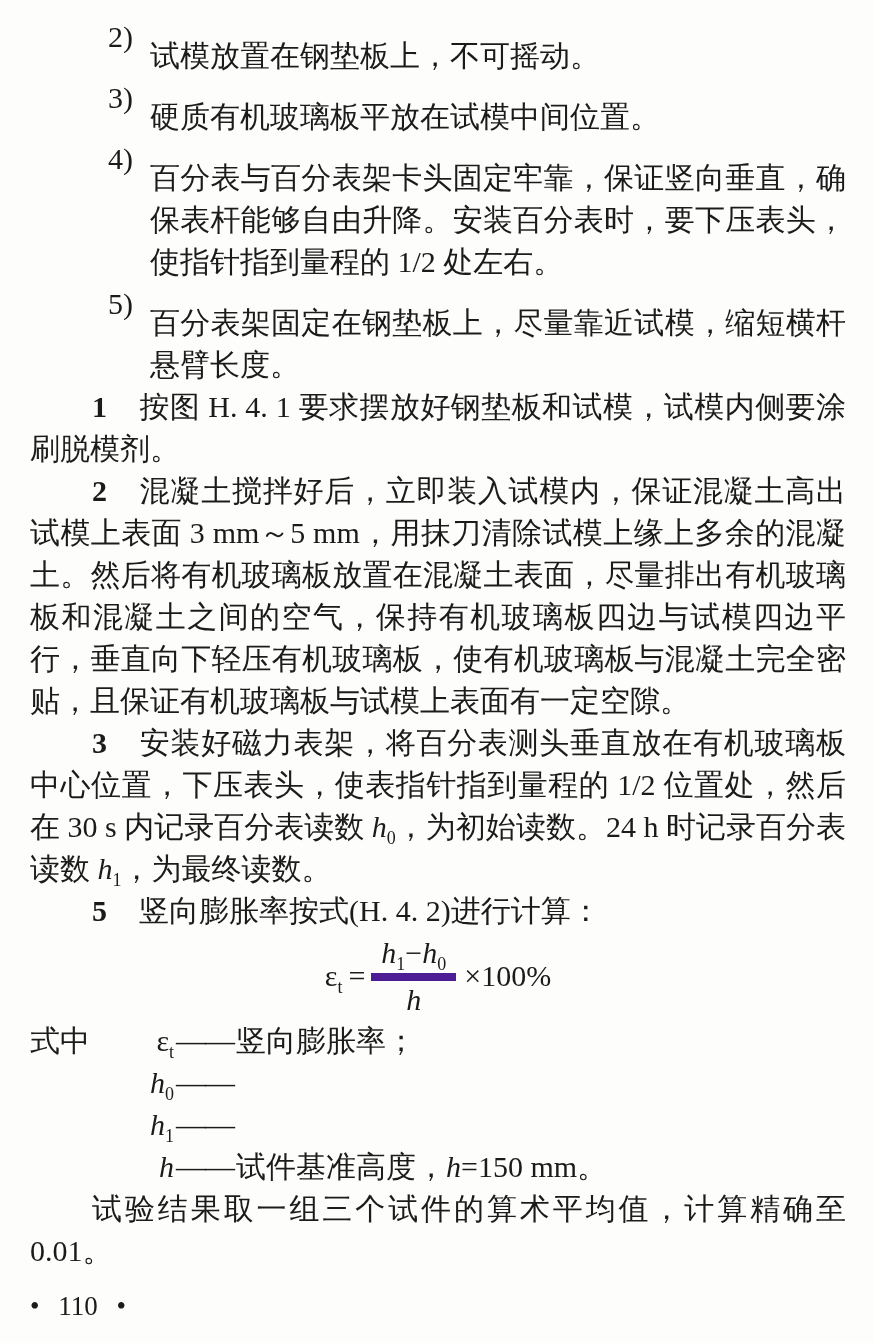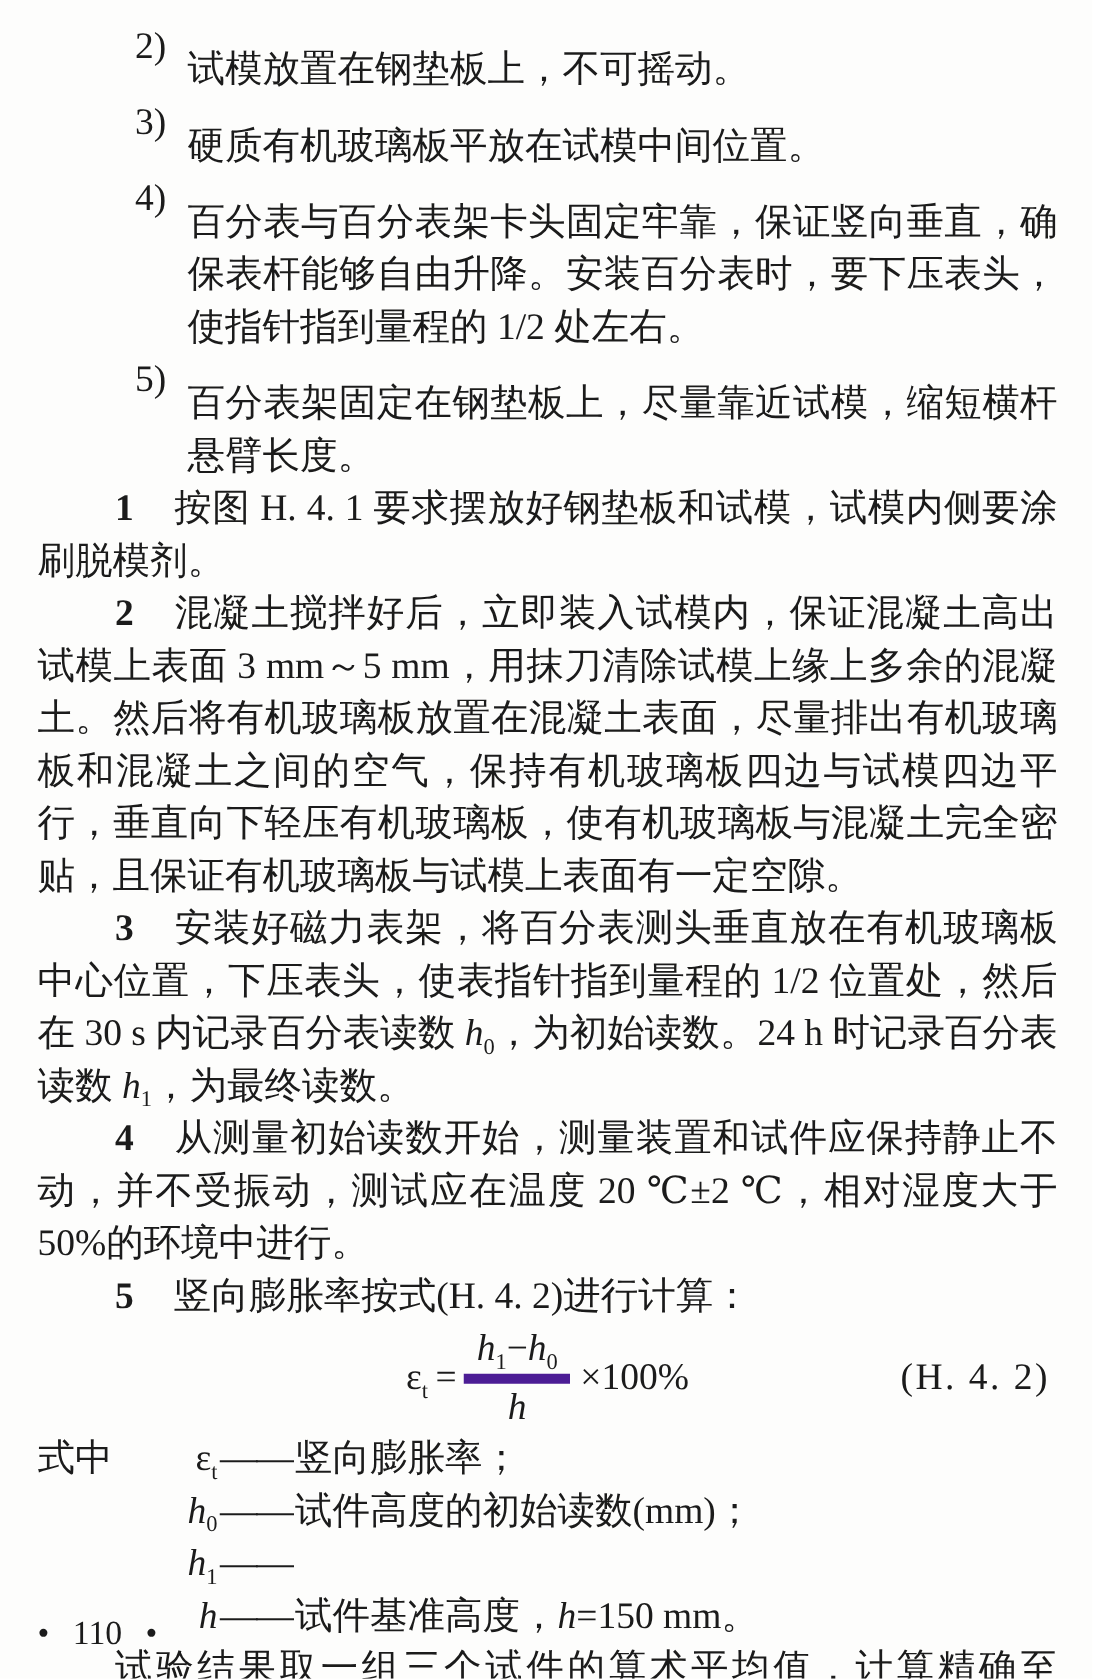--- a/index.html
+++ b/index.html
@@ -96,53 +96,48 @@
   </p>
 
   <p class="para">
     <b class="pnum">2</b><span>混凝土搅拌好后，立即装入试模内，保证混凝土高出试模上表面 3 mm～5 mm，用抹刀清除试模上缘上多余的混凝土。然后将有机玻璃板放置在混凝土表面，尽量排出有机玻璃板和混凝土之间的空气，保持有机玻璃板四边与试模四边平行，垂直向下轻压有机玻璃板，使有机玻璃板与混凝土完全密贴，且保证有机玻璃板与试模上表面有一定空隙。</span>
   </p>
 
   <p class="para">
     <b class="pnum">3</b><span>安装好磁力表架，将百分表测头垂直放在有机玻璃板中心位置，下压表头，使表指针指到量程的 1/2 位置处，然后在 30 s 内记录百分表读数 </span><i class="var">h</i><sub>0</sub><span>，为初始读数。24 h 时记录百分表读数 </span><i class="var">h</i><sub>1</sub><span>，为最终读数。</span>
   </p>
 
-  <p class="para">
-    <b class="pnum">4</b><span>从测量初始读数开始，测量装置和试件应保持静止不动，并不受振动，测试应在温度 20 ℃±2 ℃，相对湿度大于 50%的环境中进行。</span>
-  </p>
 
   <p class="para">
     <b class="pnum">5</b><span>竖向膨胀率按式(H. 4. 2)进行计算：</span>
   </p>
 
   <div class="formula-row">
     <span class="formula-body">
       <span class="f-lhs"><span>ε</span><sub>t</sub></span>
       <span class="f-eq">=</span>
       <span class="fraction">
         <span class="numerator"><i class="var">h</i><sub>1</sub><span>−</span><i class="var">h</i><sub>0</sub></span>
         <span class="denominator"><i class="var">h</i></span>
       </span>
       <span class="f-mult">×100%</span>
     </span>
-    <span class="f-label">(H. 4. 2)</span>
   </div>
 
   <div class="defs">
     <div class="def-row">
       <span class="def-prefix">式中</span>
       <span class="def-term"><span>ε</span><sub>t</sub></span>
       <span class="def-dash">——</span>
       <span class="def-desc">竖向膨胀率；</span>
     </div>
     <div class="def-row">
       <span class="def-prefix"></span>
       <span class="def-term"><i class="var">h</i><sub>0</sub></span>
       <span class="def-dash">——</span>
-      <span class="def-desc">试件高度的初始读数(mm)；</span>
     </div>
     <div class="def-row">
       <span class="def-prefix"></span>
       <span class="def-term"><i class="var">h</i><sub>1</sub></span>
       <span class="def-dash">——</span>
     </div>
     <div class="def-row">
       <span class="def-prefix"></span>
       <span class="def-term"><i class="var">h</i></span>
       <span class="def-dash">——</span>

